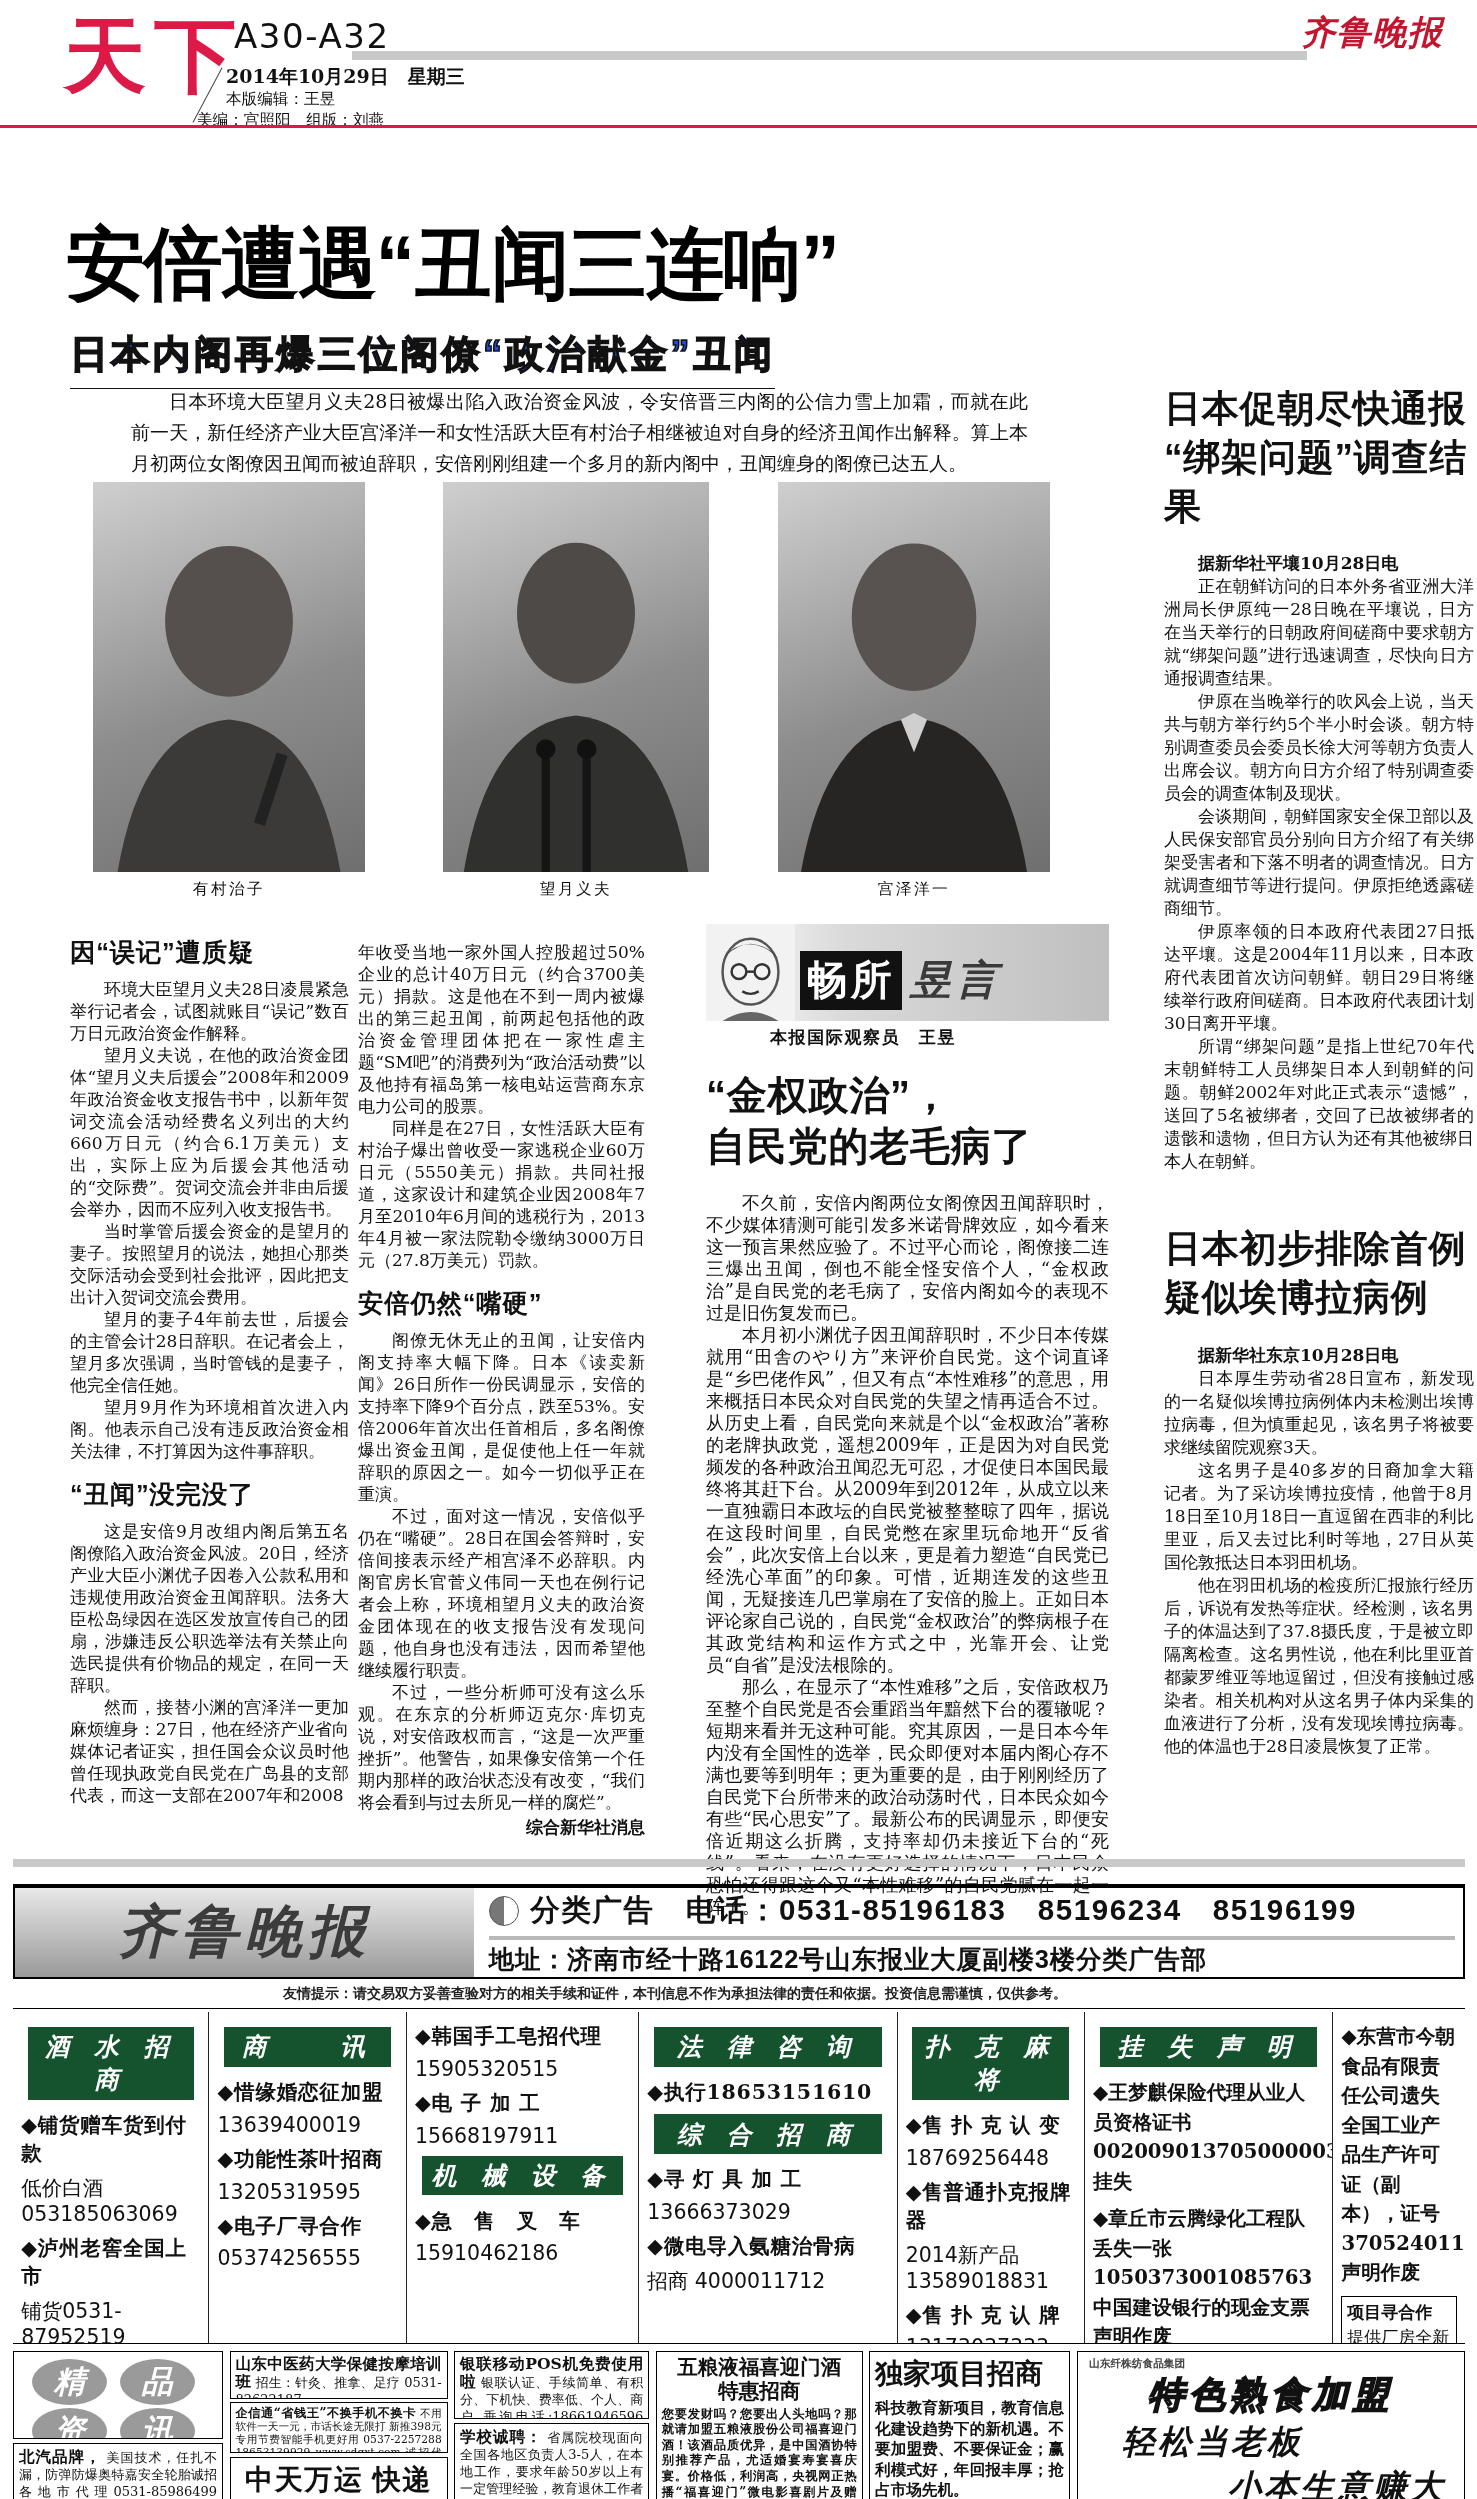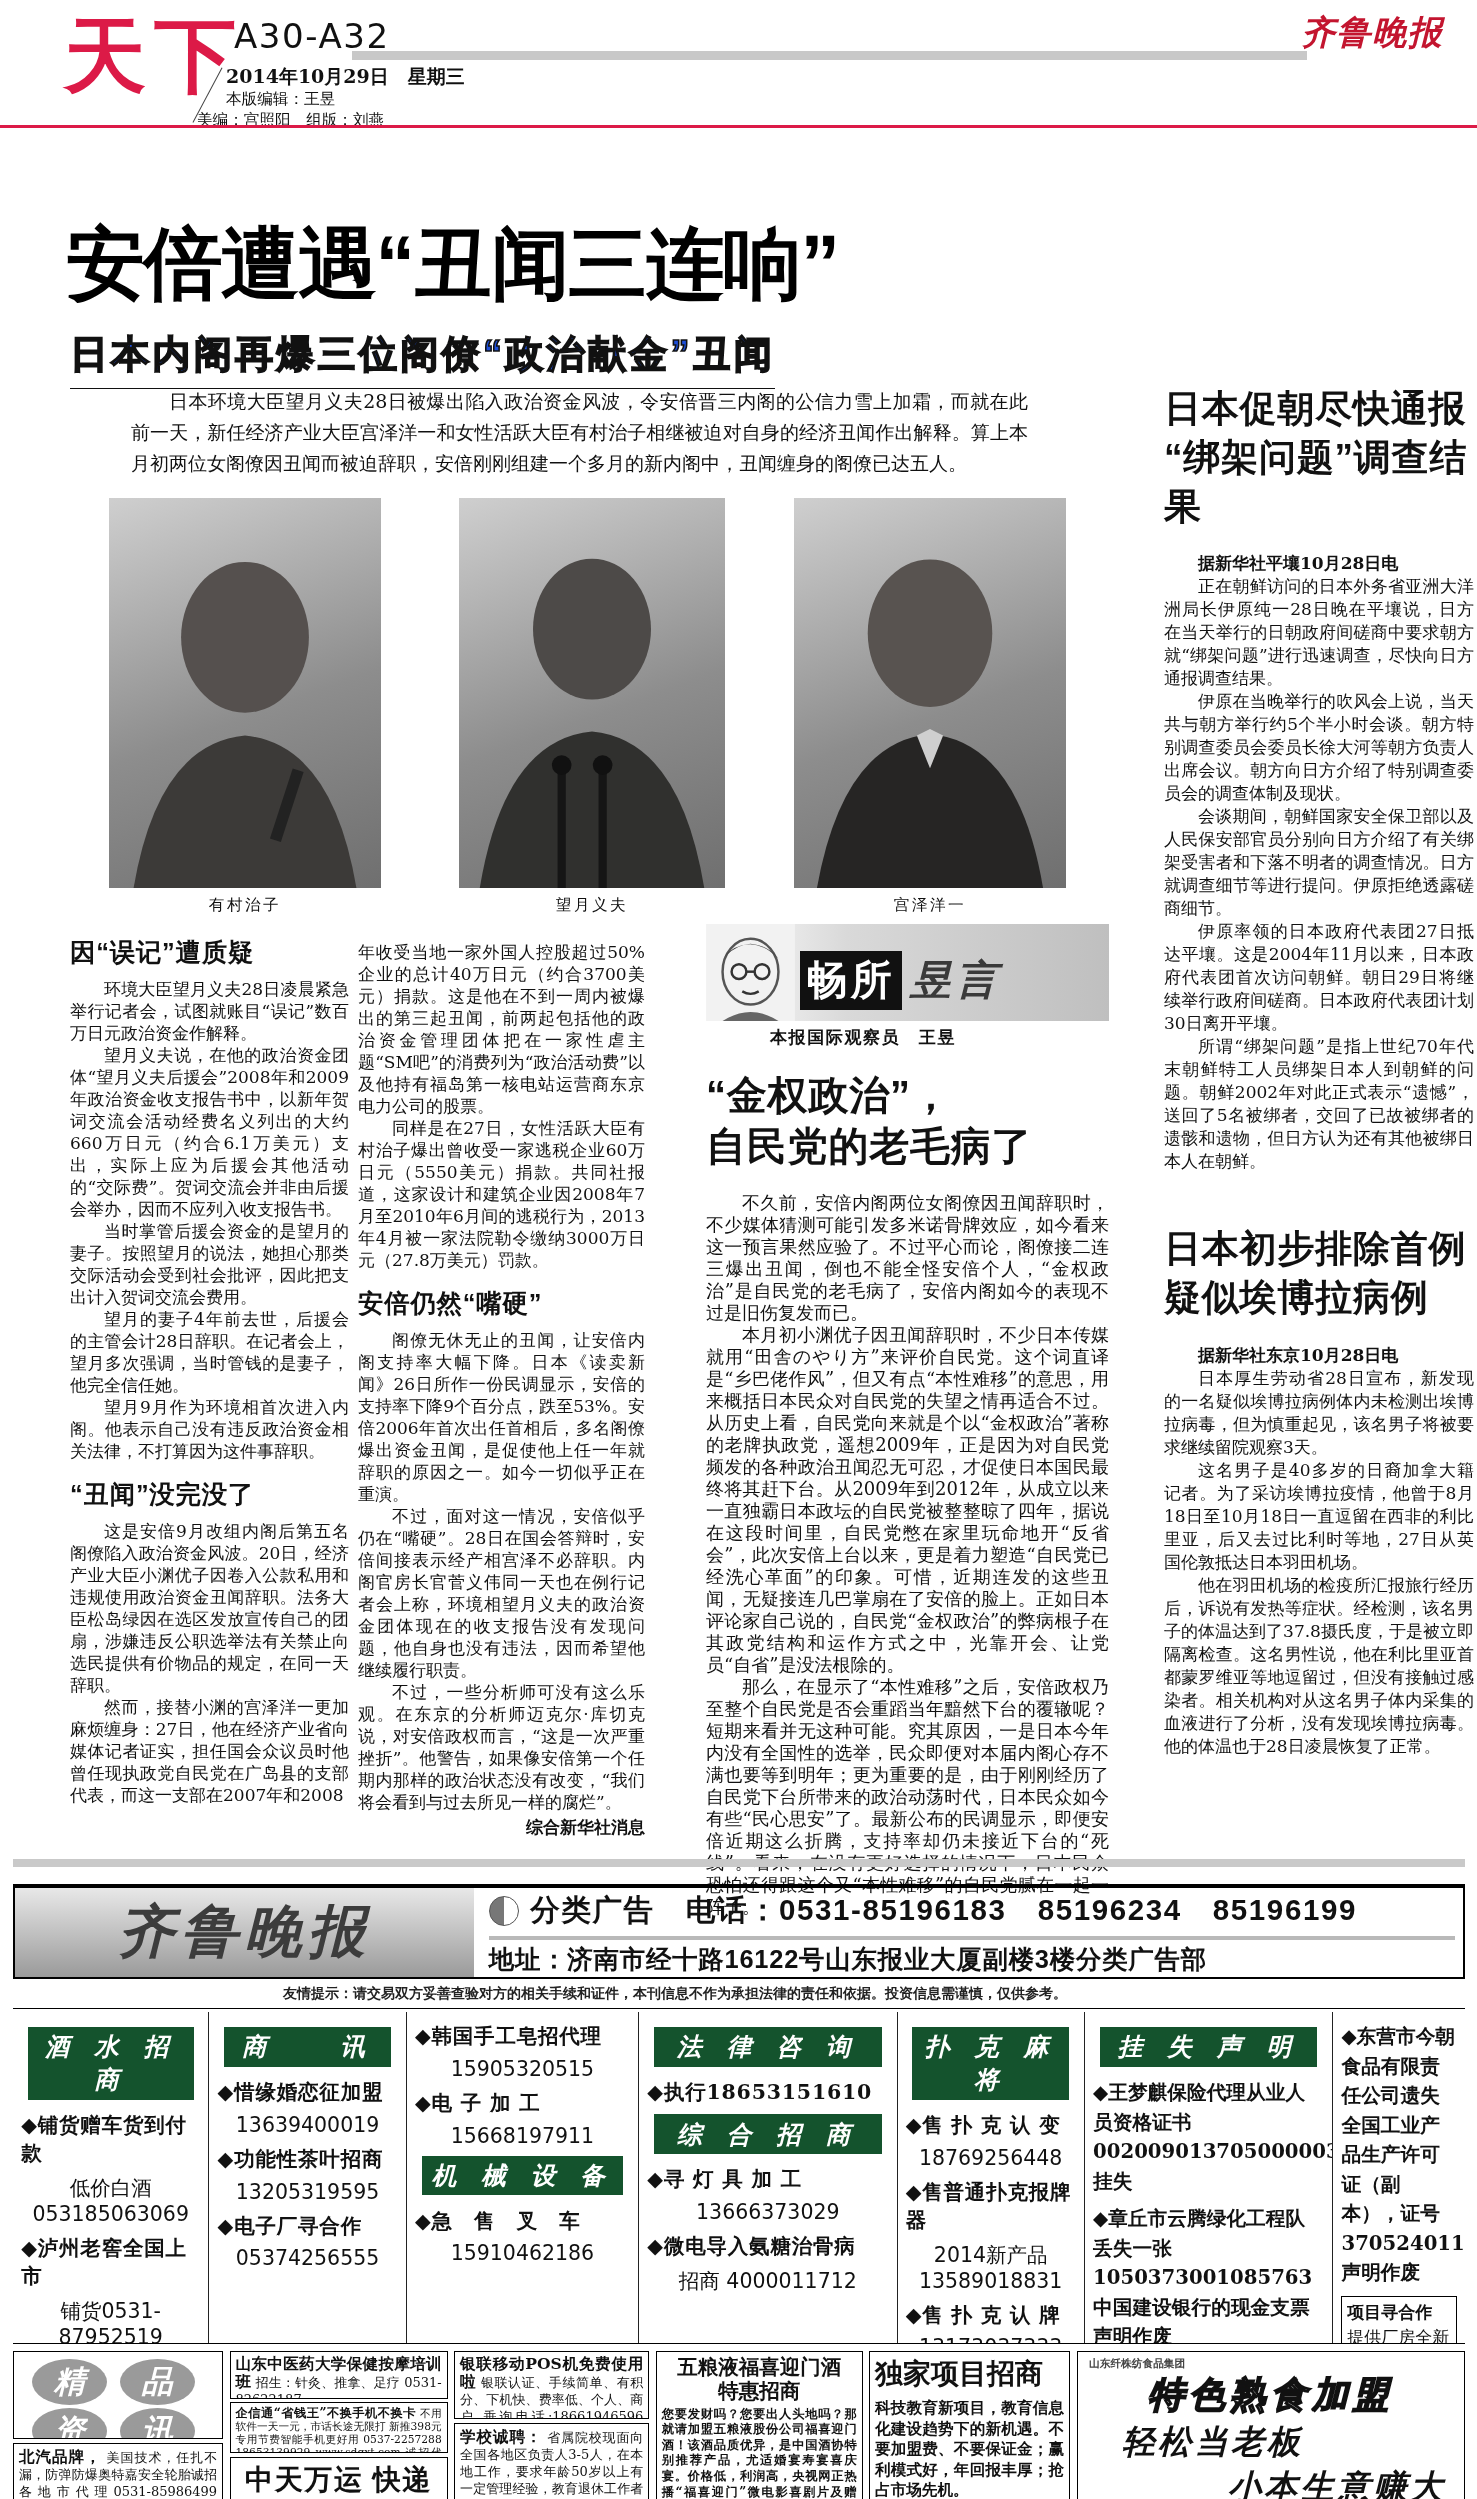--- a/index.html
+++ b/index.html
@@ -19,21 +19,21 @@
             font-family:"DejaVu Serif",serif;letter-spacing:1.6px;}
   .red-rule{left:0;top:125px;width:1478px;height:2.5px;background:#dc1a47;}
   
   .headline{left:66px;top:168px;width:1057px;font-family:"Liberation Sans",sans-serif;
             font-weight:bold;font-size:79px;line-height:1.1;letter-spacing:-1.6px;color:#000;}
   .subhead{left:70px;top:297px;font-family:"Liberation Sans",sans-serif;font-weight:bold;font-size:38px;
            color:#1d4ed8;-webkit-text-stroke:1.6px #111;text-stroke:1.6px #111;letter-spacing:3.3px;
            padding-bottom:8.2px;border-bottom:1.6px solid #111;}
   .intro{left:131px;top:367px;width:897px;font-size:19px;line-height:31px;text-align:justify;text-indent:2em;}
   
-  figure{margin:16px;}
+  figure{margin:0;}
   .photo{top:482px;width:272px;}
   .photo .frame{width:100%;height:390px;background:linear-gradient(160deg,#cfcfcf,#8d8d8d 55%,#6f6f6f);
                 overflow:hidden;position:relative;}
   .photo svg{position:absolute;bottom:0;left:0;}
   .photo figcaption{text-align:center;font-size:15.6px;margin-top:6.6px;letter-spacing:2.5px;}
   
   .col{font-size:17px;line-height:22px;text-align:justify;}
   .col p{margin:0;text-indent:2em;}
   .col h3{font-family:"Liberation Sans",sans-serif;font-size:25.4px;margin:21px 0 14.8px 0;letter-spacing:0.8px;}
   .col h3.first{margin-top:0;}
@@ -73,21 +73,21 @@
                border:1.6px solid #555;display:inline-block;}
   .ads-bline2{font-weight:bold;font-size:25.4px;letter-spacing:0.8px;border-top:4.9px solid #b9b9b9;margin-top:4.9px;padding-top:3.3px;}
   .ads-notice{font-size:14px;font-weight:bold;color:#222;border-bottom:1.6px solid #000;padding:6.6px 0 4.9px 270px;}
   .grid1{display:flex;margin-top:3.3px;height:331px;border-bottom:1.6px solid #000;}
   .gcol{padding:9.8px 8.2px;overflow:hidden;}
   .gcol + .gcol{border-left:1.6px solid #222;}
   .ghdr{background:#14532d;color:#fff;font-weight:bold;font-style:italic;font-size:24.6px;text-align:center;
         letter-spacing:8.2px;padding:3.3px 0;margin:4.9px 6.6px 11.5px 6.6px;}
   .gitem{margin-bottom:8.2px;}
   .gitem .t{display:block;font-weight:bold;font-size:20.5px;letter-spacing:0.8px;}
-  .gitem .s{display:block;font-size:20.5px;text-align:center;margin-top:6.6px;font-family:"DejaVu Sans",sans-serif;}
+  .gitem .s{display:block;font-size:20.5px;text-align:left;margin-top:6.6px;font-family:"DejaVu Sans",sans-serif;}
   .gitem.plain{font-size:19.7px;line-height:29.5px;font-weight:bold;}
   .grid2{display:flex;gap:6.6px;margin-top:6.6px;height:154px;}
   .blk{overflow:hidden;}
   .stack > div{overflow:hidden;}
   .jingpin{display:grid;grid-template-columns:1fr 1fr;gap:3.3px;width:172px;margin:3.3px auto;}
   .jingpin span{background:#9a9a9a;color:#fff;border-radius:50%;width:75px;height:46px;display:flex;
                 align-items:center;justify-content:center;font-size:31px;font-weight:bold;font-style:italic;}
   .small-ad{font-size:13px;line-height:17px;text-align:justify;}
   .small-ad .lead{font-weight:bold;font-size:15.6px;}
   .boxed{border:1.6px solid #000;padding:3.3px 4.9px;}

